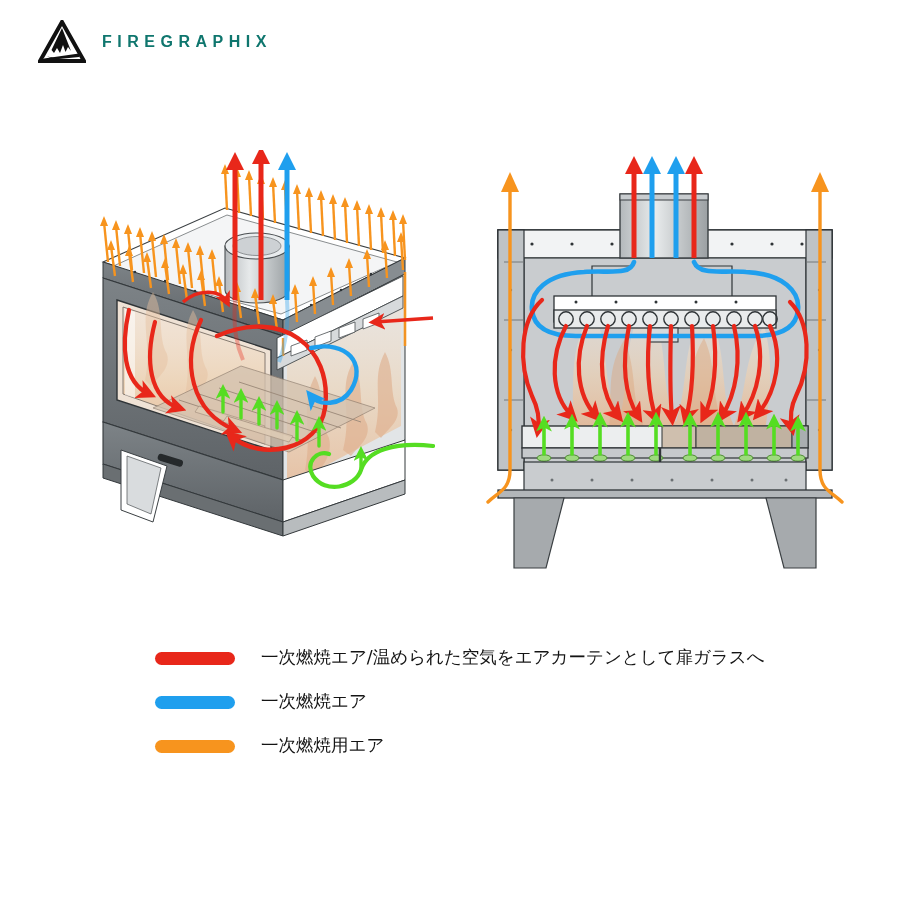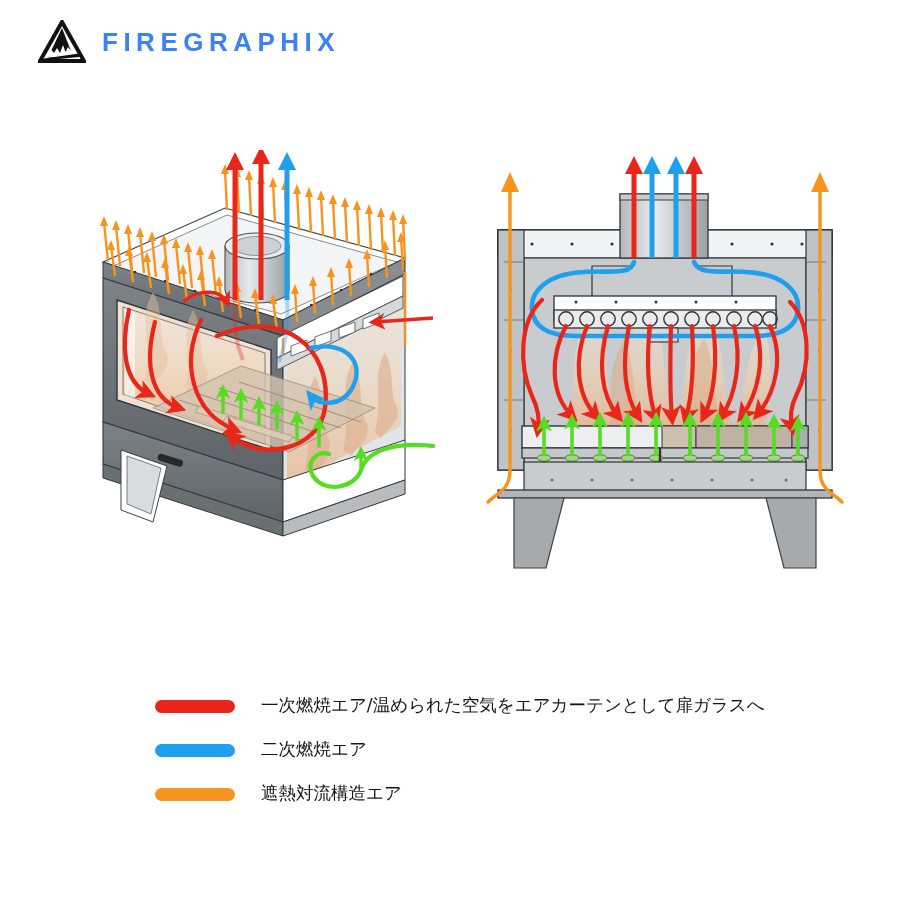--- a/index.html
+++ b/index.html
@@ -13,37 +13,37 @@
   }
   .page{position:absolute;inset:0;}
 
   
   .brand{
     position:absolute;left:38px;top:20px;
     display:flex;align-items:center;gap:16px;
   }
   .brand-mark{width:48px;height:44px;display:block;}
   .brand-name{
-    font-size:26px;font-weight:700;letter-spacing:5.5px;
-    color:#3b82f6;line-height:1;white-space:nowrap;
+    font-size:16px;font-weight:700;letter-spacing:5.5px;
+    color:#0f766e;line-height:1;white-space:nowrap;
     font-family:"Liberation Sans","DejaVu Sans",sans-serif;
   }
 
   
   .figures{
     position:absolute;left:0;top:150px;width:900px;height:430px;
   }
   .fig{position:absolute;top:0;height:430px;}
   .fig-iso{left:75px;width:360px;}
   .fig-sec{left:480px;width:370px;}
   .fig svg{display:block;width:100%;height:100%;}
 
   
   .legend{
-    position:absolute;left:155px;top:684px;width:700px;
+    position:absolute;left:155px;top:636px;width:700px;
   }
   .legend-row{
     display:flex;align-items:center;height:44px;
   }
   .legend-swatch{
     width:80px;height:13px;border-radius:7px;flex:0 0 auto;
   }
   .legend-label{
     margin-left:26px;
     font-size:17.5px;color:#141414;line-height:1.1;white-space:nowrap;
@@ -527,24 +527,24 @@
 
   <div class="legend">
 
     <div class="legend-row">
       <span class="legend-swatch" style="background:#E8271A"></span>
       <span class="legend-label">一次燃焼エア/温められた空気をエアカーテンとして扉ガラスへ</span>
     </div>
 
     <div class="legend-row">
       <span class="legend-swatch" style="background:#1F9FEE"></span>
-      <span class="legend-label">二次燃焼エア</span>
+      <span class="legend-label">一次燃焼エア</span>
     </div>
 
 
     <div class="legend-row">
       <span class="legend-swatch" style="background:#F7941E"></span>
-      <span class="legend-label">遮熱対流構造エア</span>
+      <span class="legend-label">一次燃焼用エア</span>
     </div>
 
   </div>
 
 </div>
 
 </body></html>

